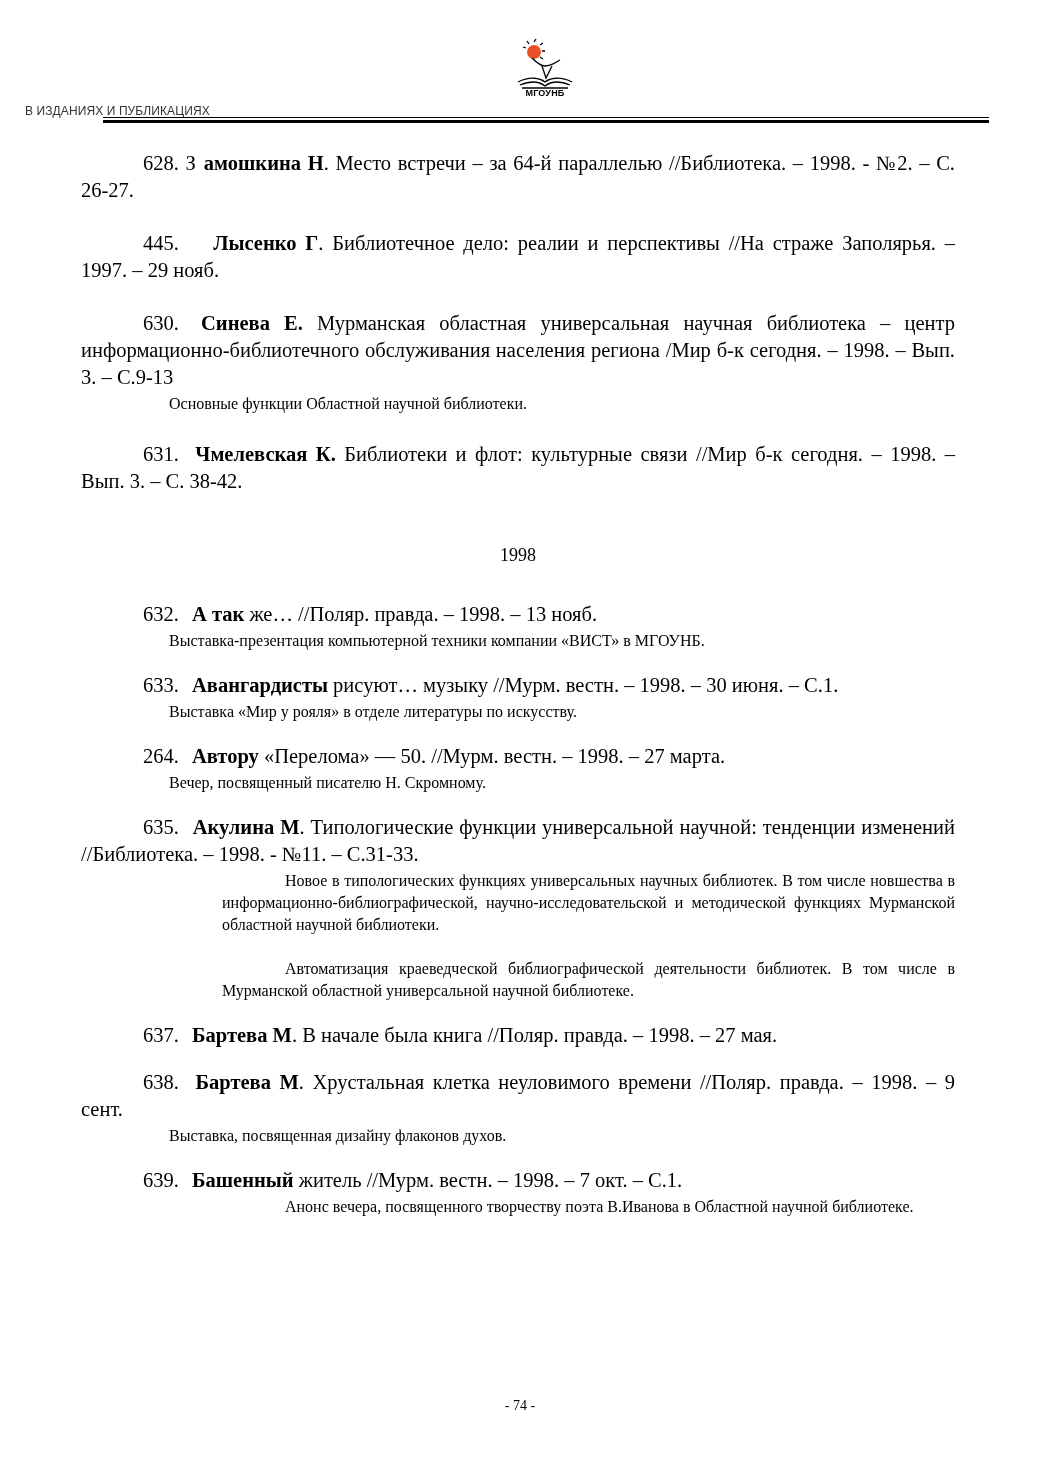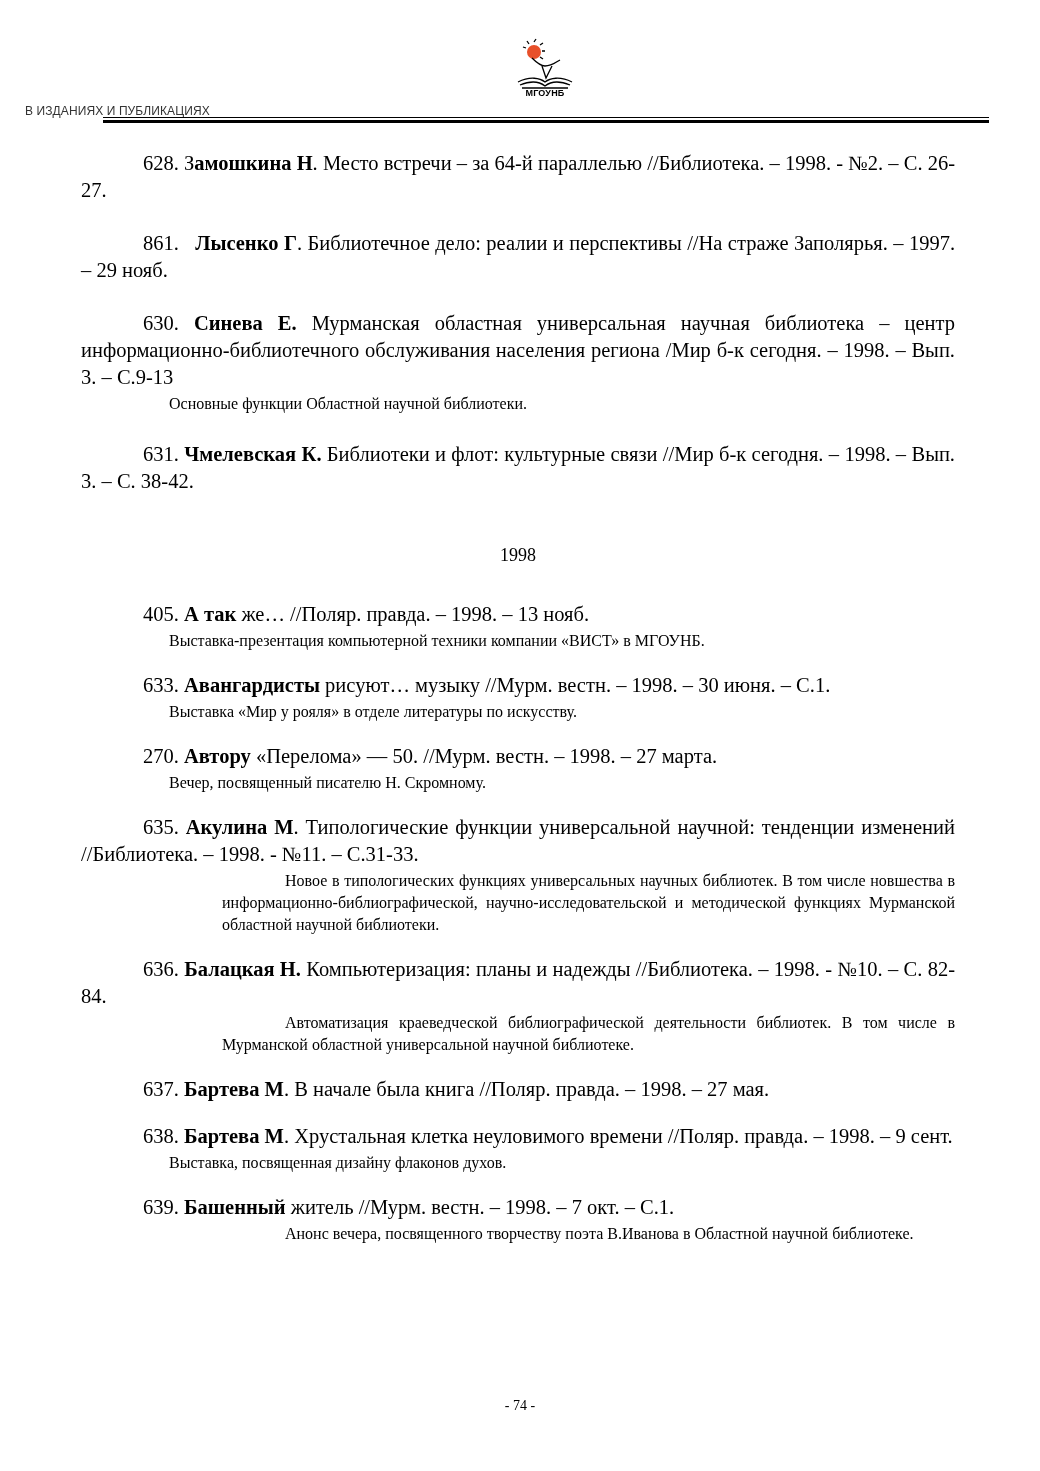--- a/index.html
+++ b/index.html
@@ -12,21 +12,21 @@
                font-size: 9px; letter-spacing: 0.2px; }
   .header-caption { position: absolute; left: 0; top: 104px; width: 1040px; 
                     font-family: "Liberation Sans", "DejaVu Sans", sans-serif; font-size: 12px;
                     color: #333; letter-spacing: 0.1px; }
   .rule-thin { position: absolute; left: 78px; top: 117px; width: 886px; height: 1px; background: #000; }
   .rule-thick { position: absolute; left: 78px; top: 120px; width: 886px; height: 3px; background: #000; }
 
   .content { position: absolute; left: 81px; top: 150px; width: 874px; }
   .entry { font-size: 20.5px; line-height: 27px; text-align: justify; text-indent: 62px;
            margin: 0; }
-  .entry b { font-weight: bold; }
+  .entry b { font-weight: bold; padding-left: 8px; }
   .annotation { font-size: 16px; line-height: 22px; text-align: justify; margin: 2px 0 0 141px; text-indent: 63px; }
   .annotation.center { text-align: left; margin-left: 88px; text-indent: 0; }
   .section-year { text-align: center; font-weight: normal; font-size: 18px; line-height: 24px; margin: 8px; }
   .gap-l { height: 26px; }
   .gap-m { height: 20px; }
   .gap-s { height: 14px; }
   .page-number { position: absolute; left: 0; top: 1398px; width: 1040px; text-align: center;
                  font-size: 14px; }
 </style>
 </head>
@@ -48,51 +48,50 @@
   <div class="header-caption">В ИЗДАНИЯХ И ПУБЛИКАЦИЯХ</div>
   <div class="rule-thin"></div>
   <div class="rule-thick"></div>
 </div>
 
 <div class="content">
 
   <p class="entry"><span>628.</span> <span>З</span><b>амошкина Н</b><span>. Место встречи – за 64-й параллелью //Библиотека. – 1998. - №2. – С. 26-27.</span></p>
   <div class="gap-l"></div>
 
-  <p class="entry"><span>861.</span>&nbsp;&nbsp; <b>Лысенко Г</b><span>. Библиотечное дело: реалии и перспективы //На страже Заполярья. – 1997. – 29 нояб.</span></p>
+  <p class="entry"><span>445.</span>&nbsp;&nbsp; <b>Лысенко Г</b><span>. Библиотечное дело: реалии и перспективы //На страже Заполярья. – 1997. – 29 нояб.</span></p>
   <div class="gap-l"></div>
 
   <p class="entry"><span>630.</span> <b>Синева Е.</b><span> Мурманская областная универсальная научная библиотека – центр информационно-библиотечного обслуживания населения региона /Мир б-к сегодня. – 1998. – Вып. 3. – С.9-13</span></p>
   <p class="annotation center">Основные функции Областной научной библиотеки.</p>
   <div class="gap-l"></div>
 
   <p class="entry"><span>631.</span> <b>Чмелевская К.</b><span> Библиотеки и флот: культурные связи //Мир б-к сегодня. – 1998. – Вып. 3. – С. 38-42.</span></p>
   <div class="gap-l"></div>
   <div class="gap-s"></div>
 
   <p class="section-year">1998</p>
   <div class="gap-l"></div>
 
-  <p class="entry"><span>405.</span> <b>А так</b><span> же… //Поляр. правда. – 1998. – 13 нояб.</span></p>
+  <p class="entry"><span>632.</span> <b>А так</b><span> же… //Поляр. правда. – 1998. – 13 нояб.</span></p>
   <p class="annotation center">Выставка-презентация компьютерной техники компании «ВИСТ» в МГОУНБ.</p>
   <div class="gap-m"></div>
 
   <p class="entry"><span>633.</span> <b>Авангардисты</b><span> рисуют… музыку //Мурм. вестн. – 1998. – 30 июня. – С.1.</span></p>
   <p class="annotation center">Выставка «Мир у рояля» в отделе литературы по искусству.</p>
   <div class="gap-m"></div>
 
-  <p class="entry"><span>270.</span> <b>Автору</b><span> «Перелома» — 50. //Мурм. вестн. – 1998. – 27 марта.</span></p>
+  <p class="entry"><span>264.</span> <b>Автору</b><span> «Перелома» — 50. //Мурм. вестн. – 1998. – 27 марта.</span></p>
   <p class="annotation center">Вечер, посвященный писателю Н. Скромному.</p>
   <div class="gap-m"></div>
 
   <p class="entry"><span>635.</span> <b>Акулина М</b><span>. Типологические функции универсальной научной: тенденции изменений //Библиотека. – 1998. - №11. – С.31-33.</span></p>
   <p class="annotation">Новое в типологических функциях универсальных научных библиотек. В том числе новшества в информационно-библиографической, научно-исследовательской и методической функциях Мурманской областной научной библиотеки.</p>
   <div class="gap-m"></div>
 
-  <p class="entry"><span>636.</span> <b>Балацкая Н.</b><span> Компьютеризация: планы и надежды //Библиотека. – 1998. - №10. – С. 82-84.</span></p>
   <p class="annotation">Автоматизация краеведческой библиографической деятельности библиотек. В том числе в Мурманской областной универсальной научной библиотеке.</p>
   <div class="gap-m"></div>
 
   <p class="entry"><span>637.</span> <b>Бартева М</b><span>. В начале была книга //Поляр. правда. – 1998. – 27 мая.</span></p>
   <div class="gap-m"></div>
 
   <p class="entry"><span>638.</span> <b>Бартева М</b><span>. Хрустальная клетка неуловимого времени //Поляр. правда. – 1998. – 9 сент.</span></p>
   <p class="annotation center">Выставка, посвященная дизайну флаконов духов.</p>
   <div class="gap-m"></div>
 

